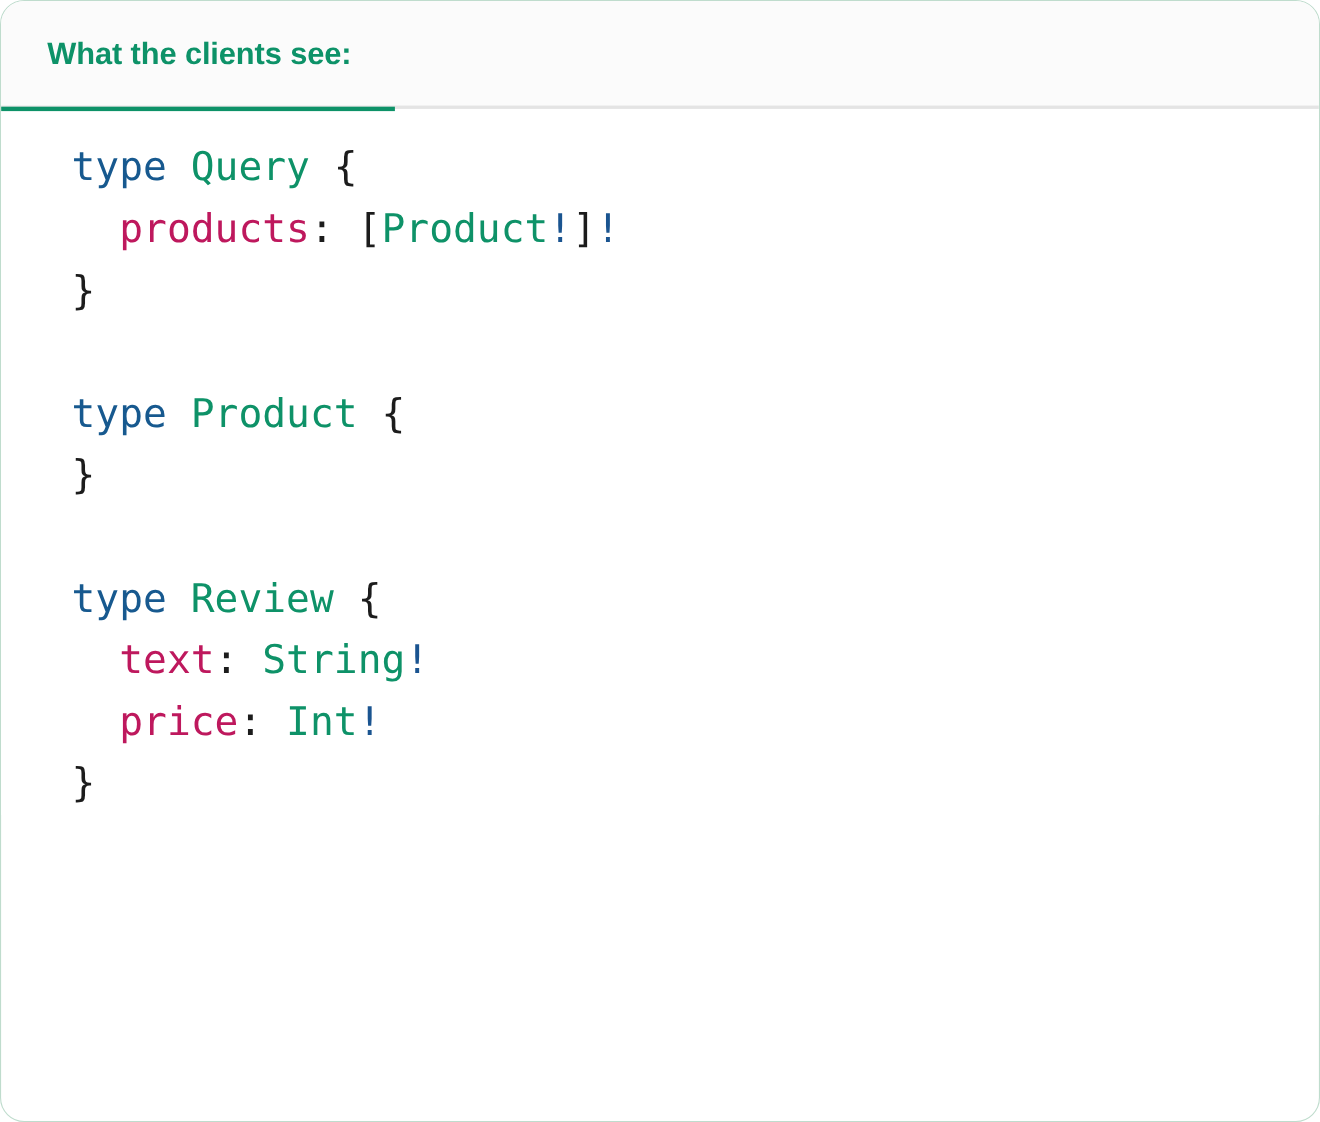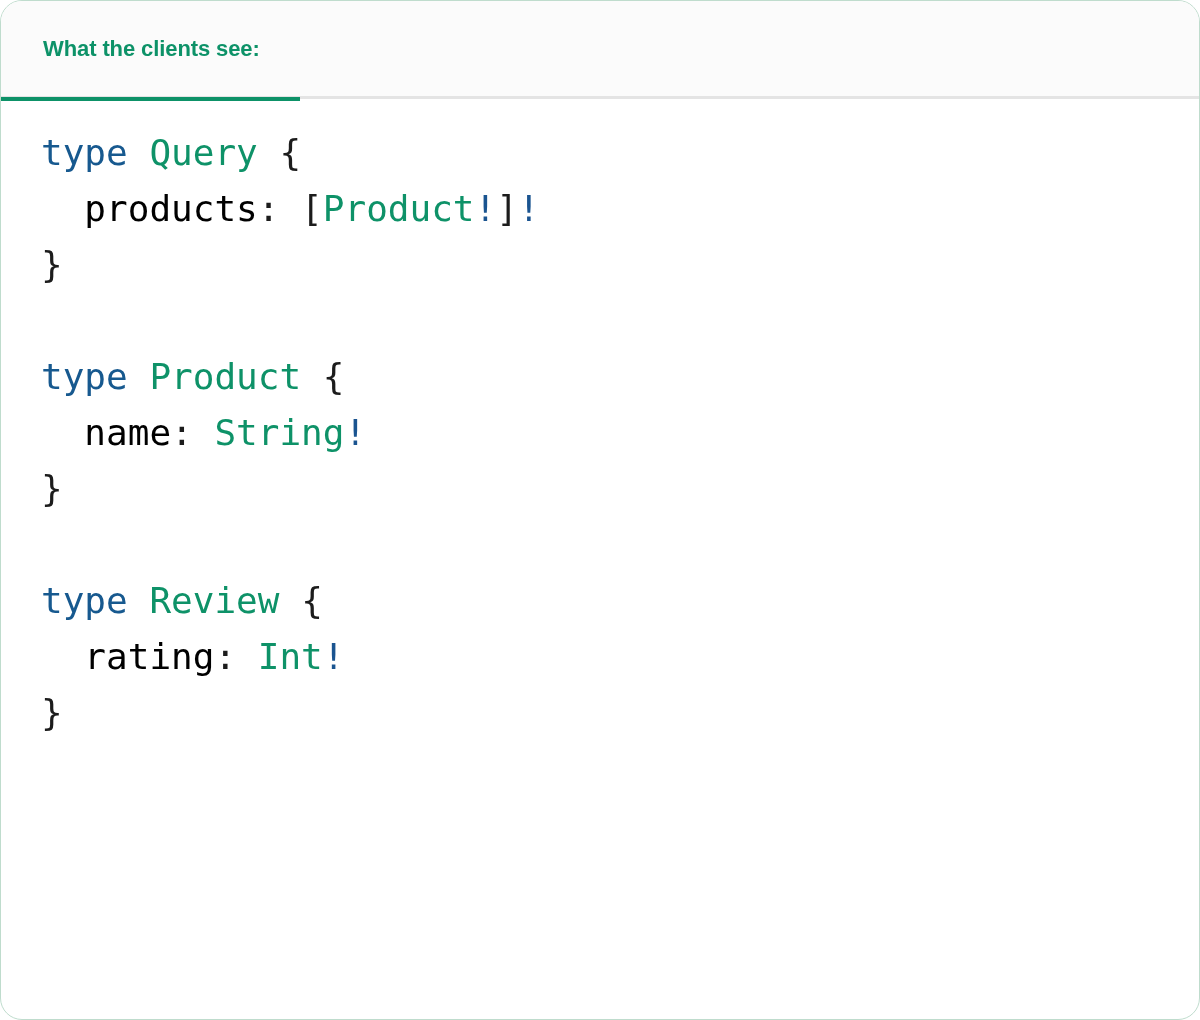--- a/index.html
+++ b/index.html
@@ -40,21 +40,21 @@
     position: relative;
     height: 98px;
     box-sizing: border-box;
     display: flex;
     align-items: center;
     padding: 0 40px 0 42px;
     cursor: default;
   }
   .tab-label {
     font-family: "Liberation Sans", sans-serif;
-    font-size: 22px;
+    font-size: 28px;
     font-weight: 600;
     letter-spacing: -0.1px;
     color: #0d9268;
     white-space: nowrap;
   }
   .tab.active::after {
     content: "";
     position: absolute;
     left: 0;
     right: 0;
@@ -76,51 +76,52 @@
     line-height: 56px;
     letter-spacing: 0px;
     color: #1c1c1c;
     white-space: pre;
     tab-size: 2;
   }
   .code .ln {
     display: block;
     min-height: 56px;
     white-space: pre;
+    margin-left: 24px;
   }
   .code .ln.blank {
     height: 56px;
   }
 
   
   .tok-kw    { color: #17598f; }   
   .tok-type  { color: #0e9268; }   
-  .tok-field { color: #000000; }   
+  .tok-field { color: #be185d; }   
   .tok-punct { color: #1c1c1c; }   
   .tok-bang  { color: #1a5490; }   
 </style>
 </head>
 <body>
 
 <div class="panel">
 
   <div class="tabstrip">
     <div class="tab active">
       <span class="tab-label">What the clients see:</span>
     </div>
   </div>
 
   <div class="code-area">
     <pre class="code" id="code-root"><span class="ln"><span class="tok-kw">type</span><span class="tok-punct"> </span><span class="tok-type">Query</span><span class="tok-punct"> </span><span class="tok-punct">{</span>
 </span><span class="ln"><span class="tok-punct">  </span><span class="tok-field">products</span><span class="tok-punct">: </span><span class="tok-punct">[</span><span class="tok-type">Product</span><span class="tok-bang">!</span><span class="tok-punct">]</span><span class="tok-bang">!</span>
 </span><span class="ln"><span class="tok-punct">}</span>
 </span><span class="ln blank">
 </span><span class="ln"><span class="tok-kw">type</span><span class="tok-punct"> </span><span class="tok-type">Product</span><span class="tok-punct"> </span><span class="tok-punct">{</span>
-</span><span class="ln"><span class="tok-punct">  </span><span class="tok-field">name</span><span class="tok-punct">: </span><span class="tok-type">String</span><span class="tok-bang">!</span>
 </span><span class="ln"><span class="tok-punct">}</span>
 </span><span class="ln blank">
 </span><span class="ln"><span class="tok-kw">type</span><span class="tok-punct"> </span><span class="tok-type">Review</span><span class="tok-punct"> </span><span class="tok-punct">{</span>
-</span><span class="ln"><span class="tok-punct">  </span><span class="tok-field">rating</span><span class="tok-punct">: </span><span class="tok-type">Int</span><span class="tok-bang">!</span>
+</span><span class="ln"><span class="tok-punct">  </span><span class="tok-field">text</span><span class="tok-punct">: </span><span class="tok-type">String</span><span class="tok-bang">!</span>
+</span><span class="ln"><span class="tok-punct">  </span><span class="tok-field">price</span><span class="tok-punct">: </span><span class="tok-type">Int</span><span class="tok-bang">!</span>
 </span><span class="ln"><span class="tok-punct">}</span>
 </span></pre>
   </div>
 
 </div>
 
 </body></html>

